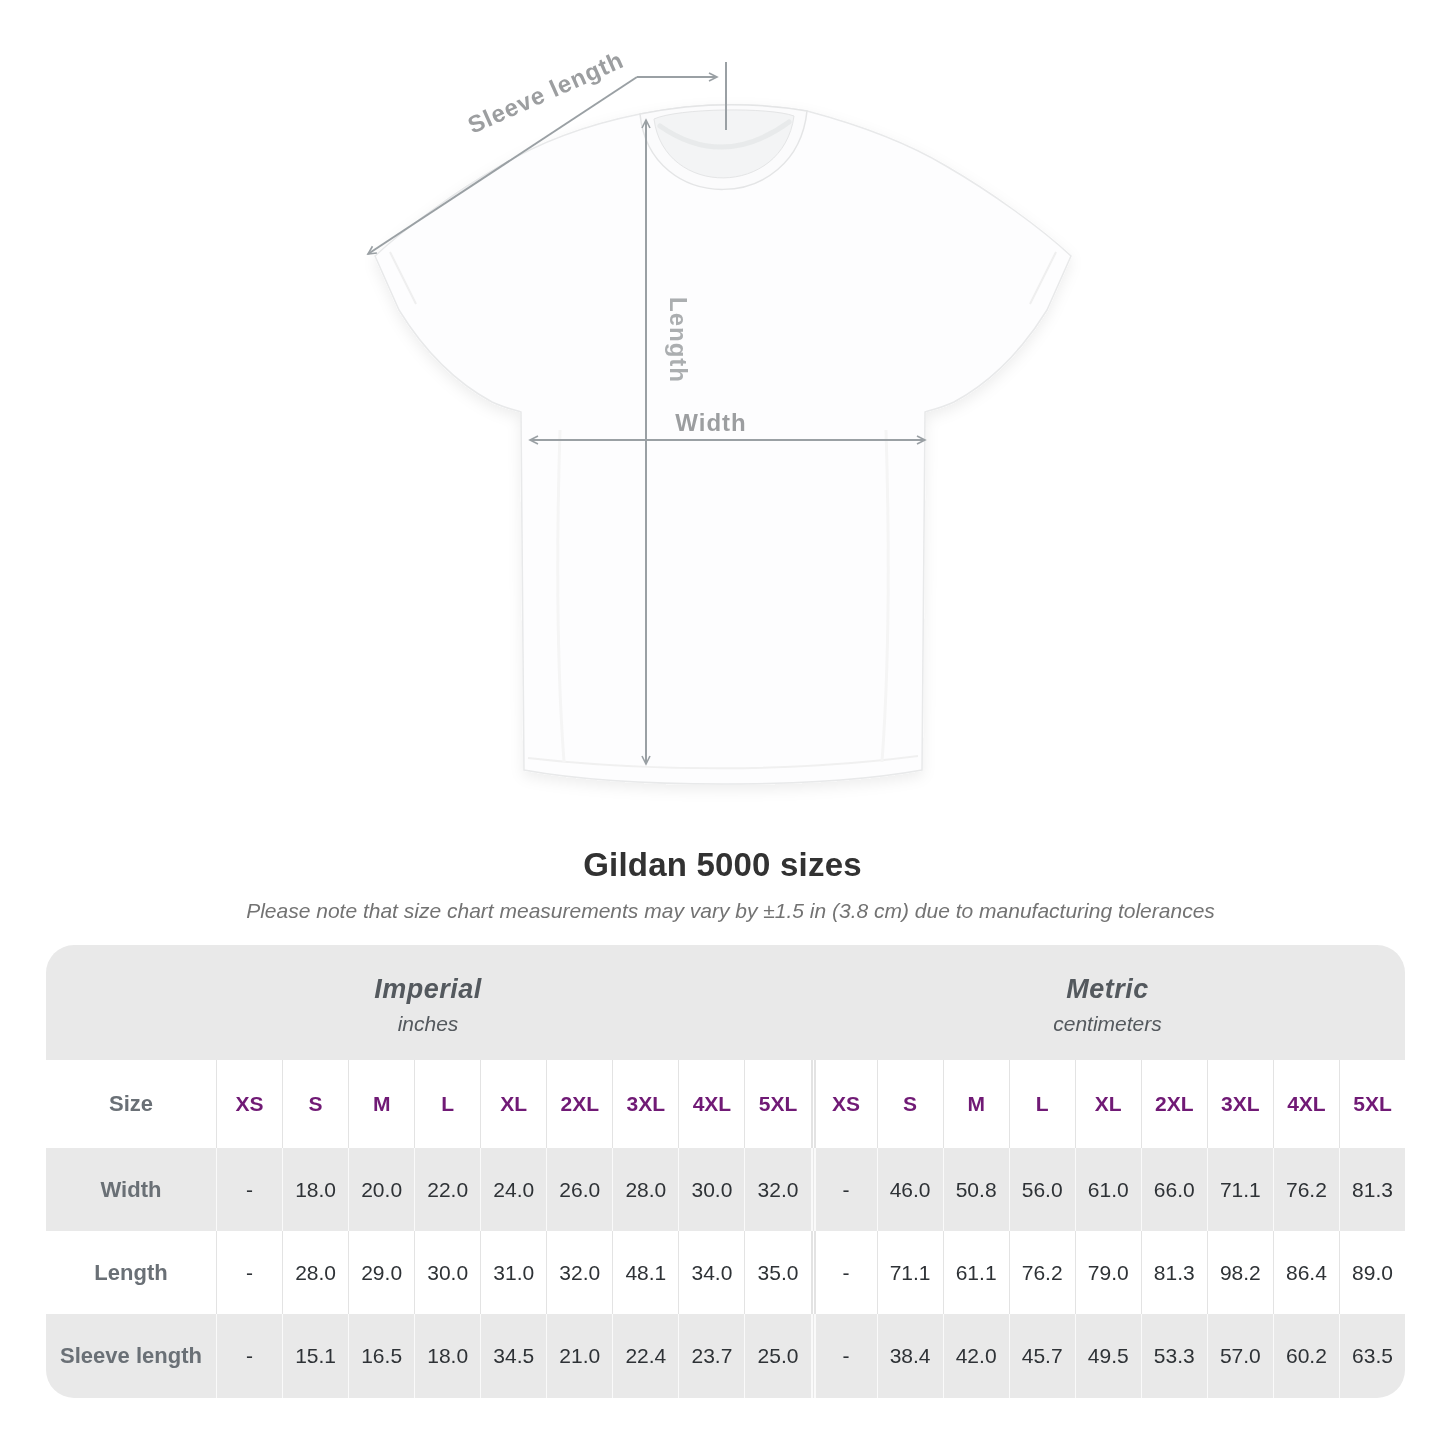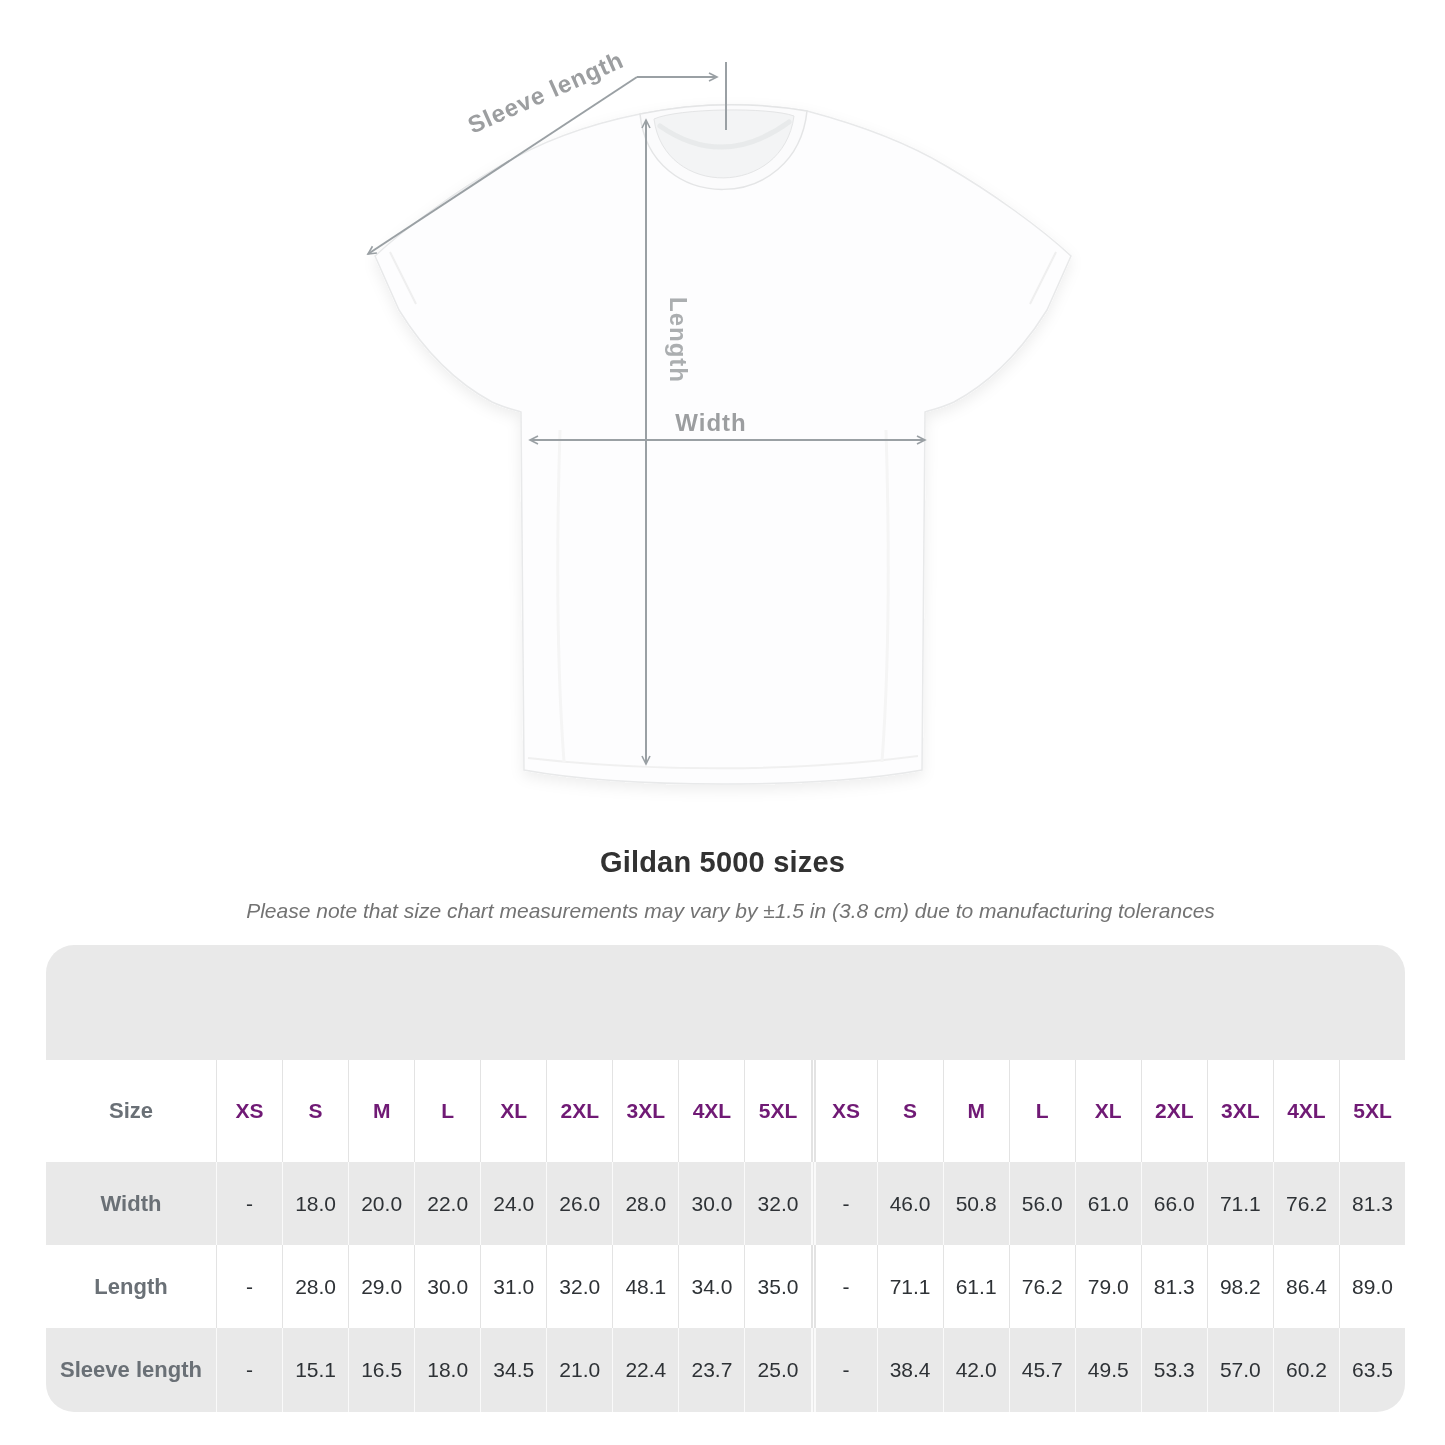--- a/index.html
+++ b/index.html
@@ -8,21 +8,21 @@
     background:#ffffff;
     font-family:"Liberation Sans","DejaVu Sans",sans-serif;
   }
 
   
   .diagram-wrap { position:absolute; left:0; top:0; width:1445px; height:840px; }
 
   
   .title {
     position:absolute; top:846px; left:0; width:100%;
-    text-align:center; font-size:29px; font-weight:bold; color:#323232;
+    text-align:center; font-size:33px; font-weight:bold; color:#323232;
     letter-spacing:0.2px;
   }
   .subtitle {
     position:absolute; top:899px; left:8px; width:100%;
     text-align:center; font-size:21px; font-style:italic; color:#737373;
   }
 
   
   .size-chart {
     position:absolute; left:46px; top:945px; width:1359px;
@@ -35,21 +35,21 @@
   .band-cell {
     display:flex; flex-direction:column; align-items:center; justify-content:center;
     gap:7px; padding-top:4px;
   }
   .band-title { font-weight:bold; font-style:italic; font-size:27px; color:#54595e; letter-spacing:0.5px; }
   .band-unit  { font-style:italic; font-size:21px; color:#54595e; }
 
   .row { display:grid; grid-template-columns:170px repeat(18,1fr); }
   .row.white { background:#ffffff; --sepc:#e3e3e3; }
   .row.gray  { background:#e9e9e9; --sepc:#fafafa; }
-  .header-row { height:102px; }
+  .header-row { height:88px; }
   .data-row   { height:83px; }
   .data-row.last { height:84px; }
 
   .cell {
     display:flex; align-items:center; justify-content:center;
     font-size:21px; color:#2e3236;
     border-left:1px solid var(--sepc);
   }
   .cell:first-child { border-left:none; }
   .cell.sep { border-left:5px double var(--sepc); }
@@ -113,20 +113,28 @@
     <text class="measure-label" x="711" y="431" text-anchor="middle" font-size="24" letter-spacing="1" fill="#9c9ea0">Width</text>
   </svg>
 </div>
 
 <div class="title">Gildan 5000 sizes</div>
 <div class="subtitle">Please note that size chart measurements may vary by ±1.5 in (3.8 cm) due to manufacturing tolerances</div>
 
 <div class="size-chart">
 
   <div class="band">
+    <div class="band-cell">
+      <div class="band-title">Imperial</div>
+      <div class="band-unit">inches</div>
+    </div>
+    <div class="band-cell">
+      <div class="band-title">Metric</div>
+      <div class="band-unit">centimeters</div>
+    </div>
   </div>
 
   <div class="row white header-row">
     <div class="cell label-cell">Size</div>
     <div class="cell heading">XS</div>
     <div class="cell heading">S</div>
     <div class="cell heading">M</div>
     <div class="cell heading">L</div>
     <div class="cell heading">XL</div>
     <div class="cell heading">2XL</div>

